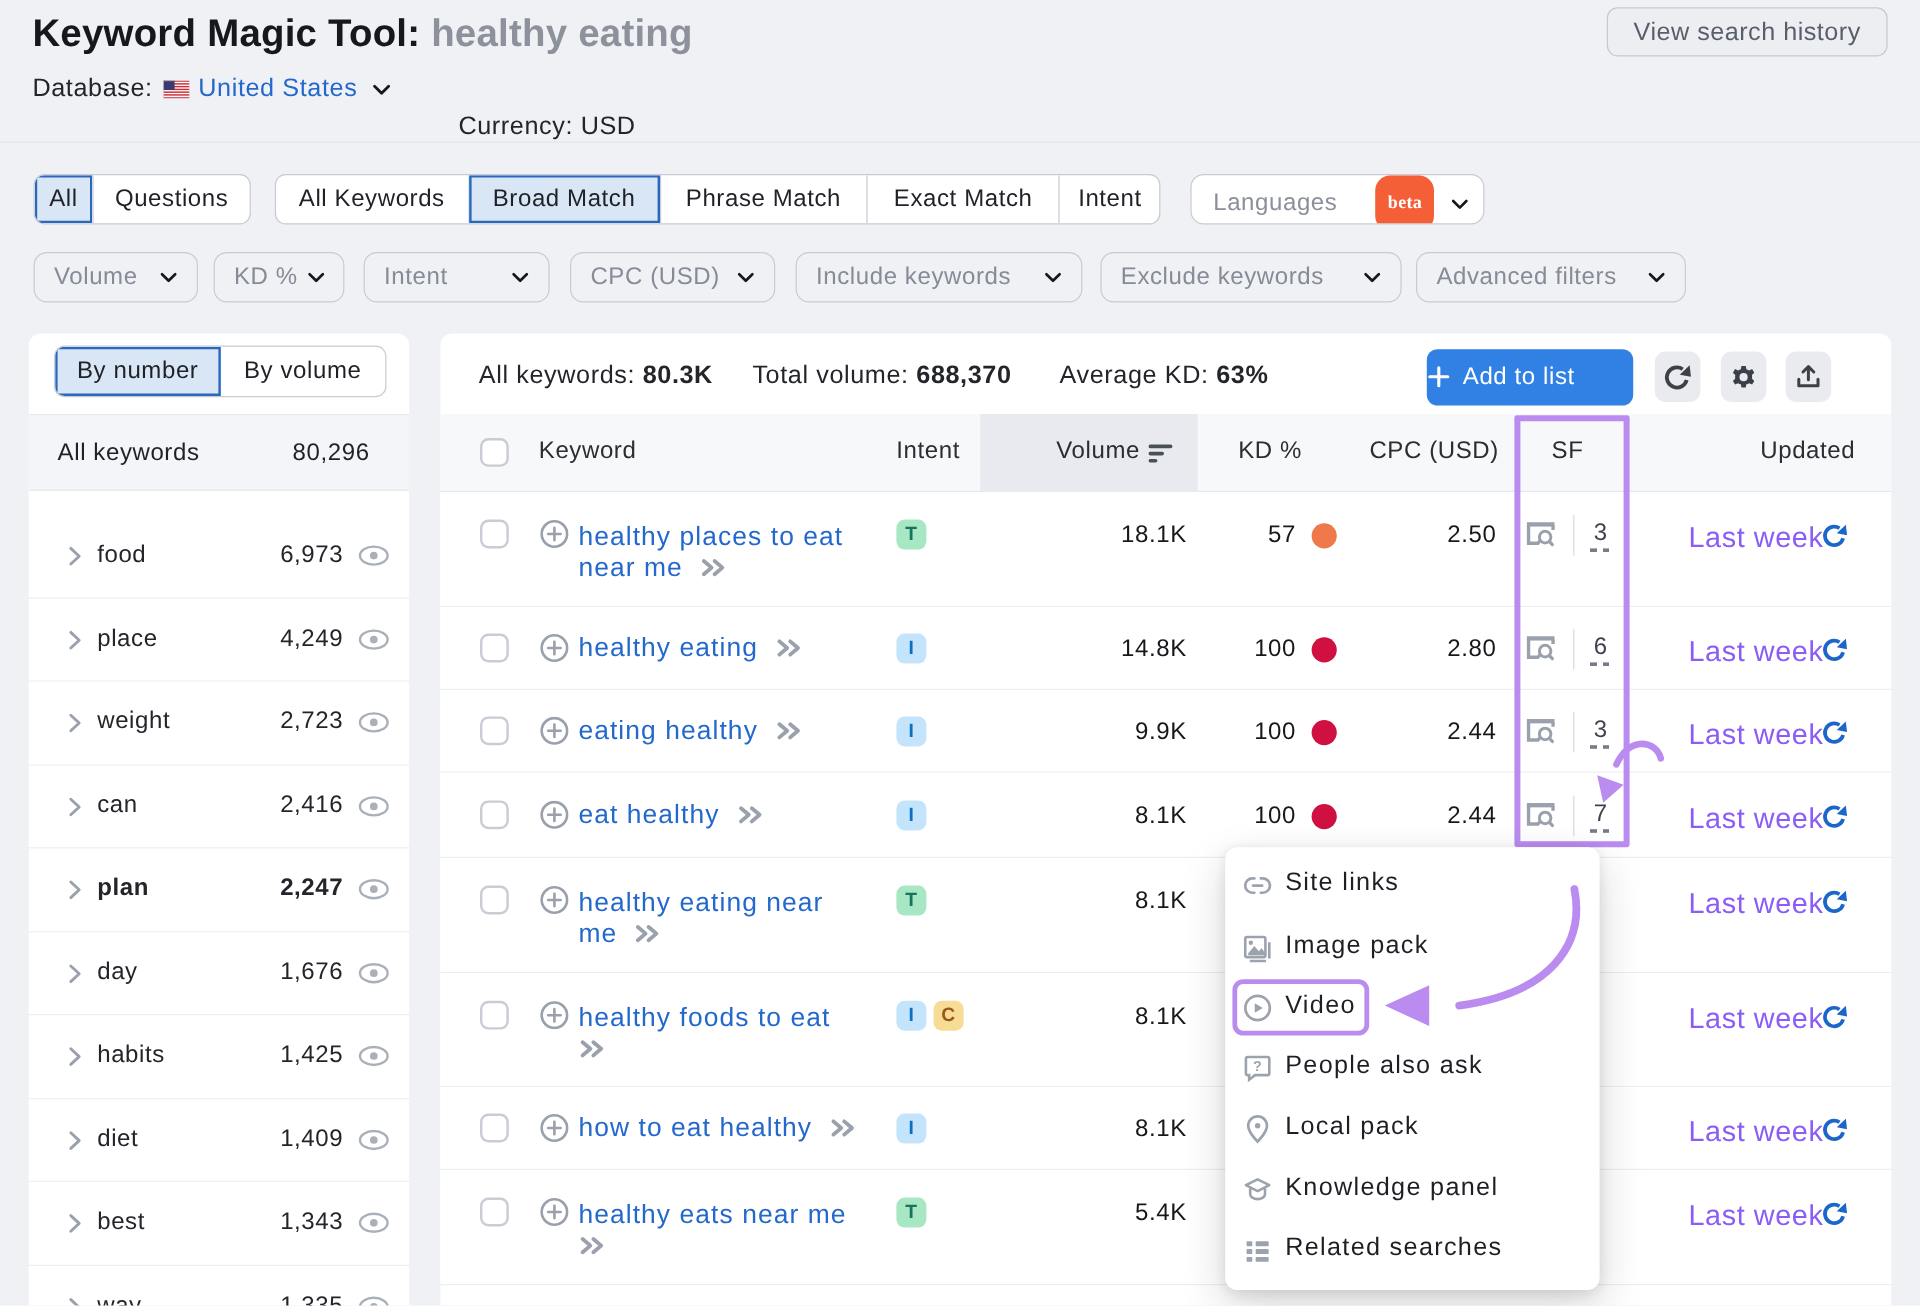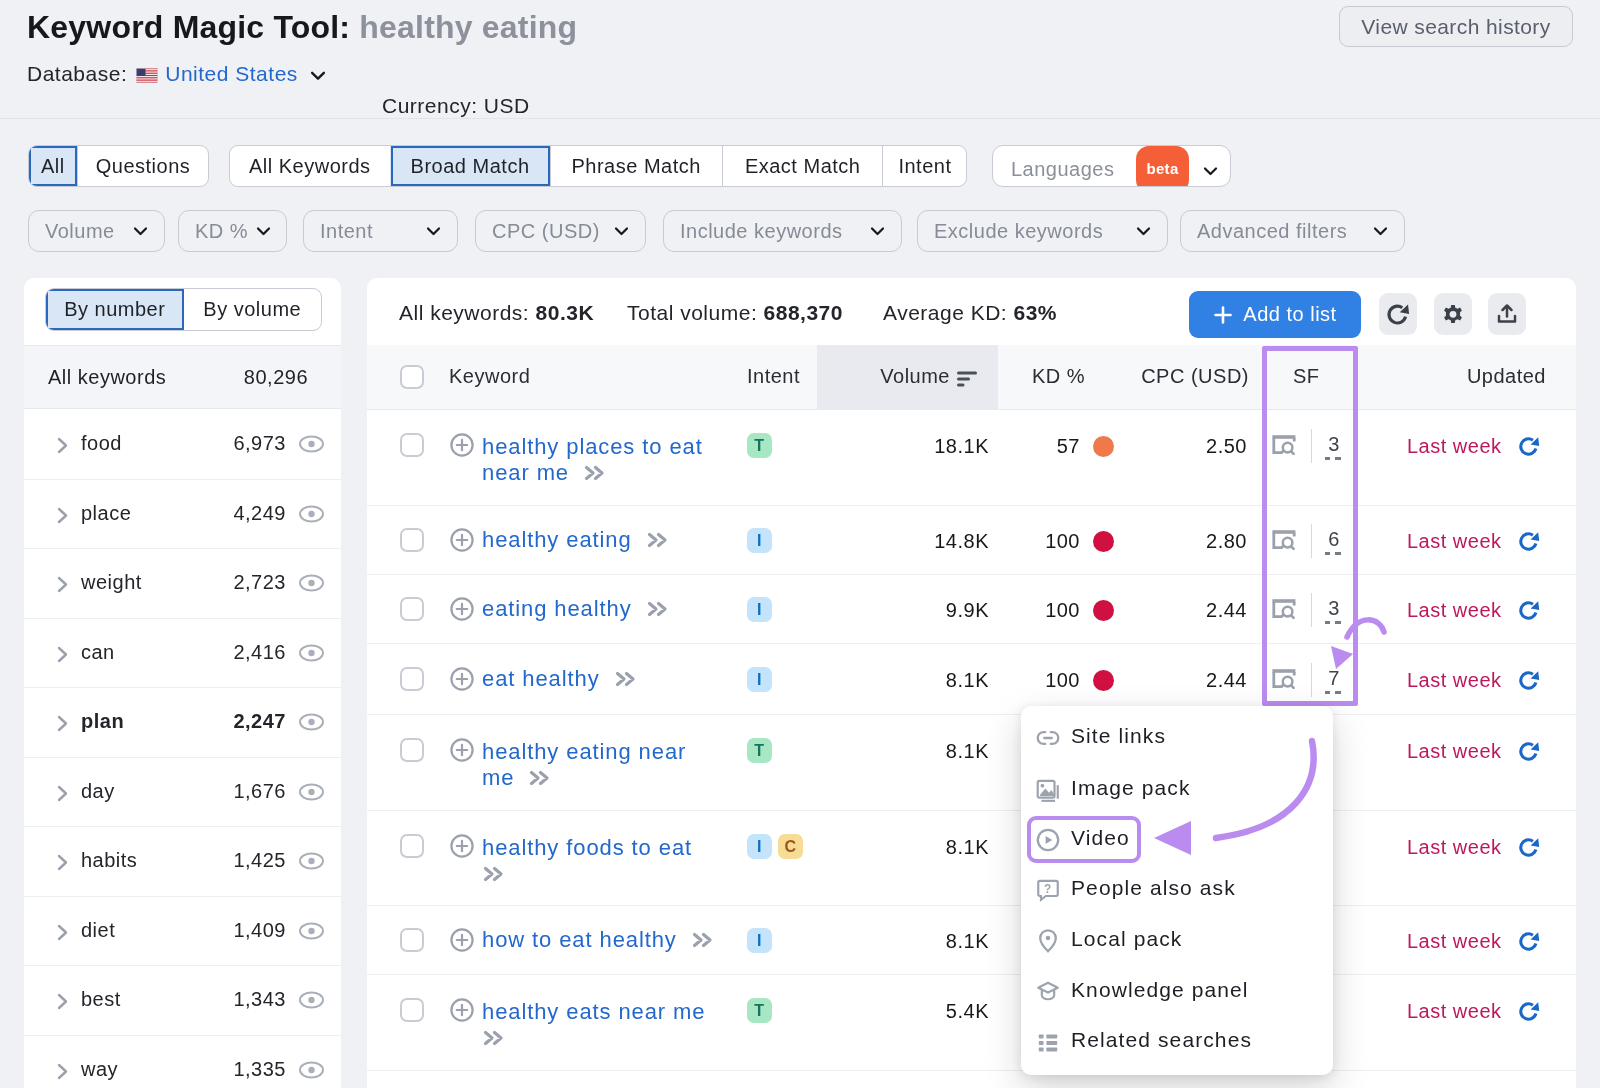--- a/index.html
+++ b/index.html
@@ -25,43 +25,43 @@
   
   .sidebar { position:absolute; left:24px; top:278px; width:317px; height:810px; background:#fff; border-radius:10px 10px 0 0; }
   .main { position:absolute; left:367px; top:278px; width:1209px; height:810px; background:#fff; border-radius:10px 10px 0 0; }
   
   .seg { position:absolute; left:21px; top:10px; height:43px; display:flex; background:#fff; border:1px solid #c8cbd3; border-radius:9px; overflow:hidden; width:277px; }
   .seg div { flex:1; text-align:center; line-height:41px; font-size:20px; }
   .seg .sel { background:#d9e6f6; box-shadow:inset 0 0 0 2px #2b67bd; border-radius:0; }
   .allkw { position:absolute; left:0; top:67px; width:317px; height:64px; background:#f4f5f8; border-top:1px solid #e6e8ed; border-bottom:1px solid #e6e8ed; font-size:20px; }
   .allkw .l { position:absolute; left:24px; top:20px; }
   .allkw .r { position:absolute; right:33px; top:20px; }
-  .srow { position:absolute; left:0; width:317px; height:69.5px; border-bottom:1px solid #eceef2; font-size:20px; color:#23252a; }
+  .srow { position:absolute; left:0; width:317px; height:69.5px; border-bottom:1px solid #eceef2; font-size:20px; color:#23252a;margin-top:19px; }
   .srow .ch { position:absolute; left:33px; top:26px; }
   .srow .t { position:absolute; left:57px; top:22px; }
   .srow .n { position:absolute; right:55px; top:22px; }
   .srow .eye { position:absolute; right:16px; top:24px; }
   
   .stats { position:absolute; top:23px; font-size:21px; color:#23252a; }
   .stats b { font-weight:bold; }
-  .addbtn { position:absolute; left:822px; top:13px; width:172px; height:47px; background:#3180e3; border-radius:9px; color:#fff; font-size:20px; text-align:center; line-height:47px; }
+  .addbtn { position:absolute; left:822px; top:13px; width:172px; height:47px; background:#3180e3; border-radius:9px; color:#fff; font-size:20px; line-height:47px; }
   .icobtn { position:absolute; top:15px; width:38px; height:42px; background:#e9ebef; border-radius:9px; }
   
   .thead { position:absolute; left:0; top:67px; width:1209px; height:65px; background:#f7f8fa; border-bottom:1px solid #e6e8ed; font-size:20px; color:#2a2d33; }
   .volcol { position:absolute; left:450px; top:0; width:181px; height:65px; background:#e8eaef; }
   .trow { position:absolute; left:0; width:1209px; border-bottom:1px solid #eceef2; background:#fff; }
   .cb { position:absolute; left:33px; width:24px; height:24px; border:2px solid #c9ccd4; border-radius:7px; background:#fff; }
   .kwlink { position:absolute; left:115px; font-size:22px; color:#2368cc; line-height:26px; letter-spacing:0.9px; }
   .badge { position:absolute; width:25px; height:25px; border-radius:7px; font-size:16px; font-weight:bold; text-align:center; line-height:25px; }
   .b-t { background:#a7e7c4; color:#17735a; }
   .b-i { background:#c3e4fb; color:#0b6fc2; }
   .b-c { background:#f6dc95; color:#99581c; }
   .num { position:absolute; font-size:20px; color:#17181b; text-align:right; }
   .dot { position:absolute; width:21px; height:21px; border-radius:50%; }
-  .lw { position:absolute; left:1040px; font-size:20px; color:#be185d; }
+  .lw { position:absolute; left:1040px; font-size:24px; color:#8b5cf6; }
   .sficon { position:absolute; left:904px; }
   .sfdiv { position:absolute; left:944px; width:1px; height:34px; background:#d6d9e0; }
   .sfnum { position:absolute; left:952px; width:30px; text-align:center; font-size:20px; color:#3f434c; }
   .sfdash { position:absolute; left:958px; width:16px; height:2.5px; background:repeating-linear-gradient(to right,#757c89 0,#757c89 5.5px,transparent 5.5px,transparent 10.5px); }
   .refresh { position:absolute; left:1151px; }
   
   .prect { position:absolute; left:1262px; top:346px; width:96px; height:360px; border:5px solid #bb8cf0; border-radius:2px; }
   .menu { position:absolute; left:1021px; top:706px; width:312px; height:369px; background:#fff; border-radius:10px; box-shadow:0 14px 36px rgba(25,28,36,.18), 0 2px 10px rgba(25,28,36,.10); }
   .mitem { position:absolute; left:0; width:312px; height:51px; }
   .mitem .ic { position:absolute; left:14px; top:13px; }
@@ -96,21 +96,21 @@
     <div class="tab" style="padding:0 18px;">Questions</div>
 </div>
 <div class="tabgrp" style="left:229px;">
   <div class="tab" style="padding:0 19px;">All Keywords</div>
     <div class="tab sel" style="padding:0 20px;">Broad Match</div>
     <div class="tab" style="padding:0 21px;">Phrase Match</div>
     <div class="tab" style="padding:0 22px;">Exact Match</div>
     <div class="tab" style="padding:0 15px;">Intent</div>
 </div>
 <div class="tabgrp" style="left:992px; border-radius:11px;">
-  <div class="tab" style="color:#8a8f9a; padding:0 12px 0 18px;">Languages<span class="beta" style="margin-left:22px;">beta</span><span class="chev" style="margin-left:14px;"><svg width="15" height="10" viewBox="0 0 15 10">
+  <div class="tab" style="color:#8a8f9a; padding:0 12px 0 18px;">Languages<span class="beta" style="margin-left:32px;font-family:Liberation Serif, serif;">beta</span><span class="chev" style="margin-left:14px;"><svg width="15" height="10" viewBox="0 0 15 10">
           <path d="M2 2.5 L7.5 8 L13 2.5" stroke="#17181b" stroke-width="2.2" fill="none" stroke-linecap="round" stroke-linejoin="round"></path>
         </svg></span></div>
 </div>
 
 <div class="pill" style="left:28px; width:137px;">Volume<span class="chev" style="margin-left:8px; display:flex;">
       <svg width="15" height="10" viewBox="0 0 15 10">
         <path d="M2 2.5 L7.5 8 L13 2.5" stroke="#17181b" stroke-width="2.2" fill="none" stroke-linecap="round" stroke-linejoin="round"></path>
       </svg>
     </span></div>
 <div class="pill" style="left:178px; width:109px;">KD %<span class="chev" style="margin-left:8px; display:flex;">

